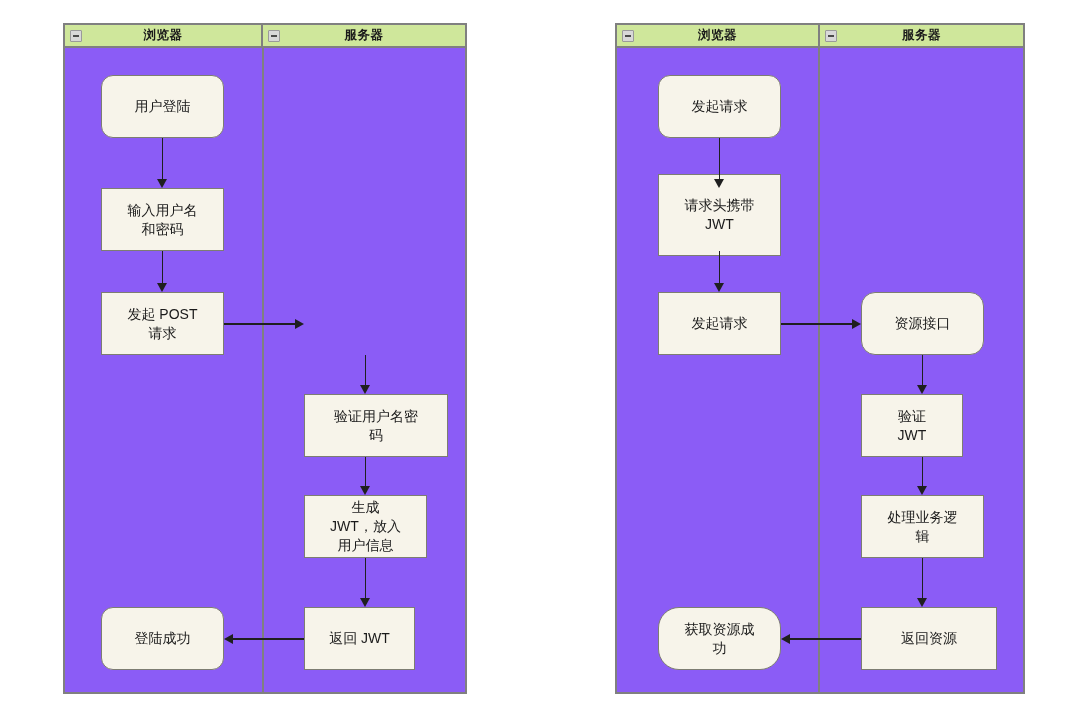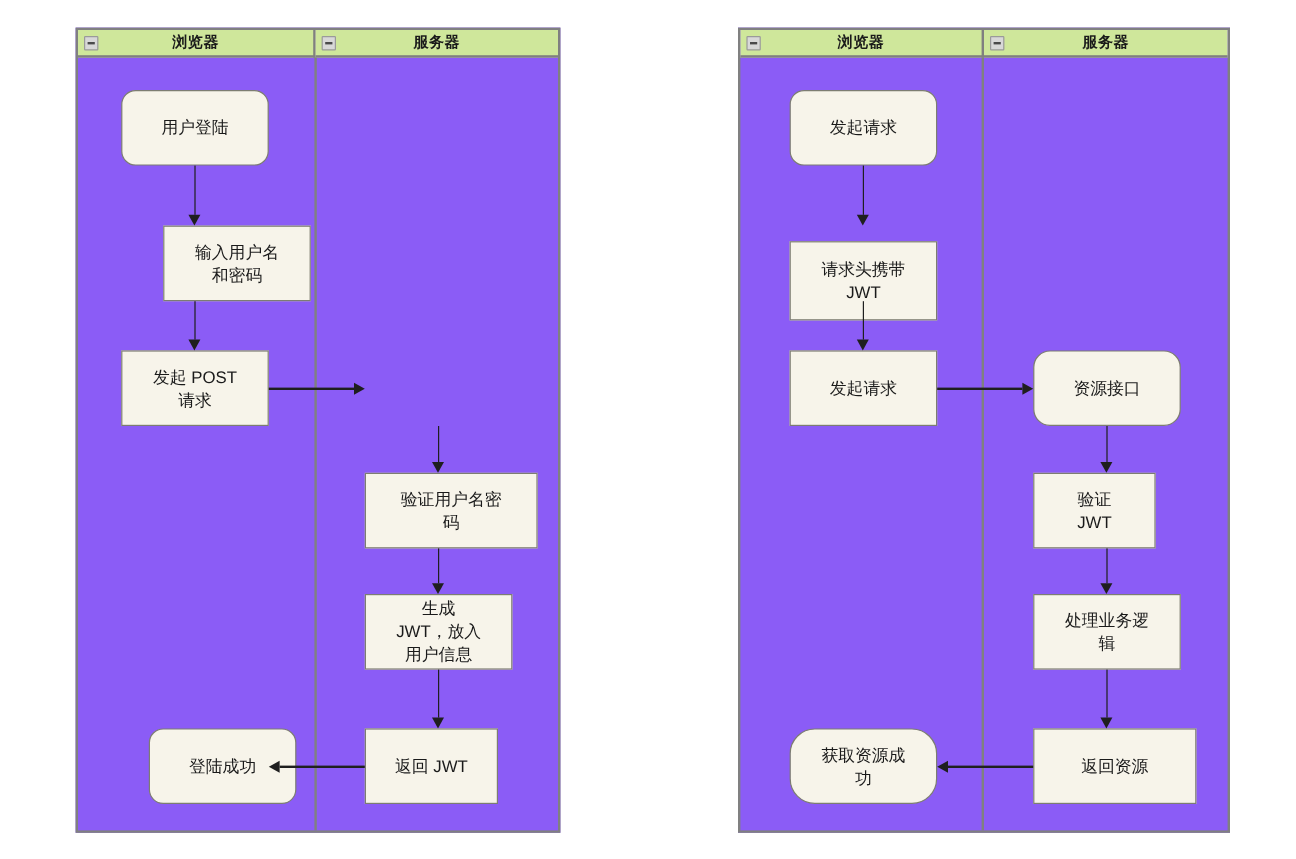--- a/index.html
+++ b/index.html
@@ -145,25 +145,25 @@
           <i></i>
         </span>
       <span class="lane-title">服务器</span>
     </div>
   </div>
 
   <div class="lane-divider" style="left:197px;"></div>
 
   <div class="node rounded" style="left:36px; top:50px; width:123px; height:63px;">用户登陆</div>
 
-  <div class="node" style="left:36px; top:163px; width:123px; height:63px;margin-left:35px;">输入用户名和密码</div>
+  <div class="node" style="left:36px; top:163px; width:123px; height:63px;">输入用户名和密码</div>
 
   <div class="node" style="left:36px; top:267px; width:123px; height:63px;">发起 POST 请求</div>
 
-  <div class="node rounded" style="left:36px; top:582px; width:123px; height:63px;margin-left:23px;">登陆成功</div>
+  <div class="node rounded" style="left:36px; top:582px; width:123px; height:63px;">登陆成功</div>
 
 
   <div class="node" style="left:239px; top:369px; width:144px; height:63px;">验证用户名密码</div>
 
   <div class="node" style="left:239px; top:470px; width:123px; height:63px;">生成 JWT，放入用户信息</div>
 
   <div class="node" style="left:239px; top:582px; width:111px; height:63px;">返回 JWT</div>
 
   <div class="conn v" style="left:96.5px; top:113px; height:41px;"></div>
   <div class="arrow down" style="left:92px; top:154px;"></div>
@@ -201,21 +201,21 @@
           <i></i>
         </span>
       <span class="lane-title">服务器</span>
     </div>
   </div>
 
   <div class="lane-divider" style="left:201px;"></div>
 
   <div class="node rounded" style="left:41px; top:50px; width:123px; height:63px;">发起请求</div>
 
-  <div class="node" style="left:41px; top:176px; width:123px; height:66px;">请求头携带 JWT</div>
+  <div class="node" style="left:41px; top:149px; width:123px; height:82px;">请求头携带 JWT</div>
 
   <div class="node" style="left:41px; top:267px; width:123px; height:63px;">发起请求</div>
 
   <div class="node rounded" style="left:41px; top:582px; width:123px; height:63px;border-radius:21px;">获取资源成功</div>
 
   <div class="node" style="left:244px; top:267px; width:123px; height:63px;border-radius:14px;">资源接口</div>
 
   <div class="node" style="left:244px; top:369px; width:102px; height:63px;">验证 JWT</div>
 
   <div class="node" style="left:244px; top:470px; width:123px; height:63px;">处理业务逻辑</div>

